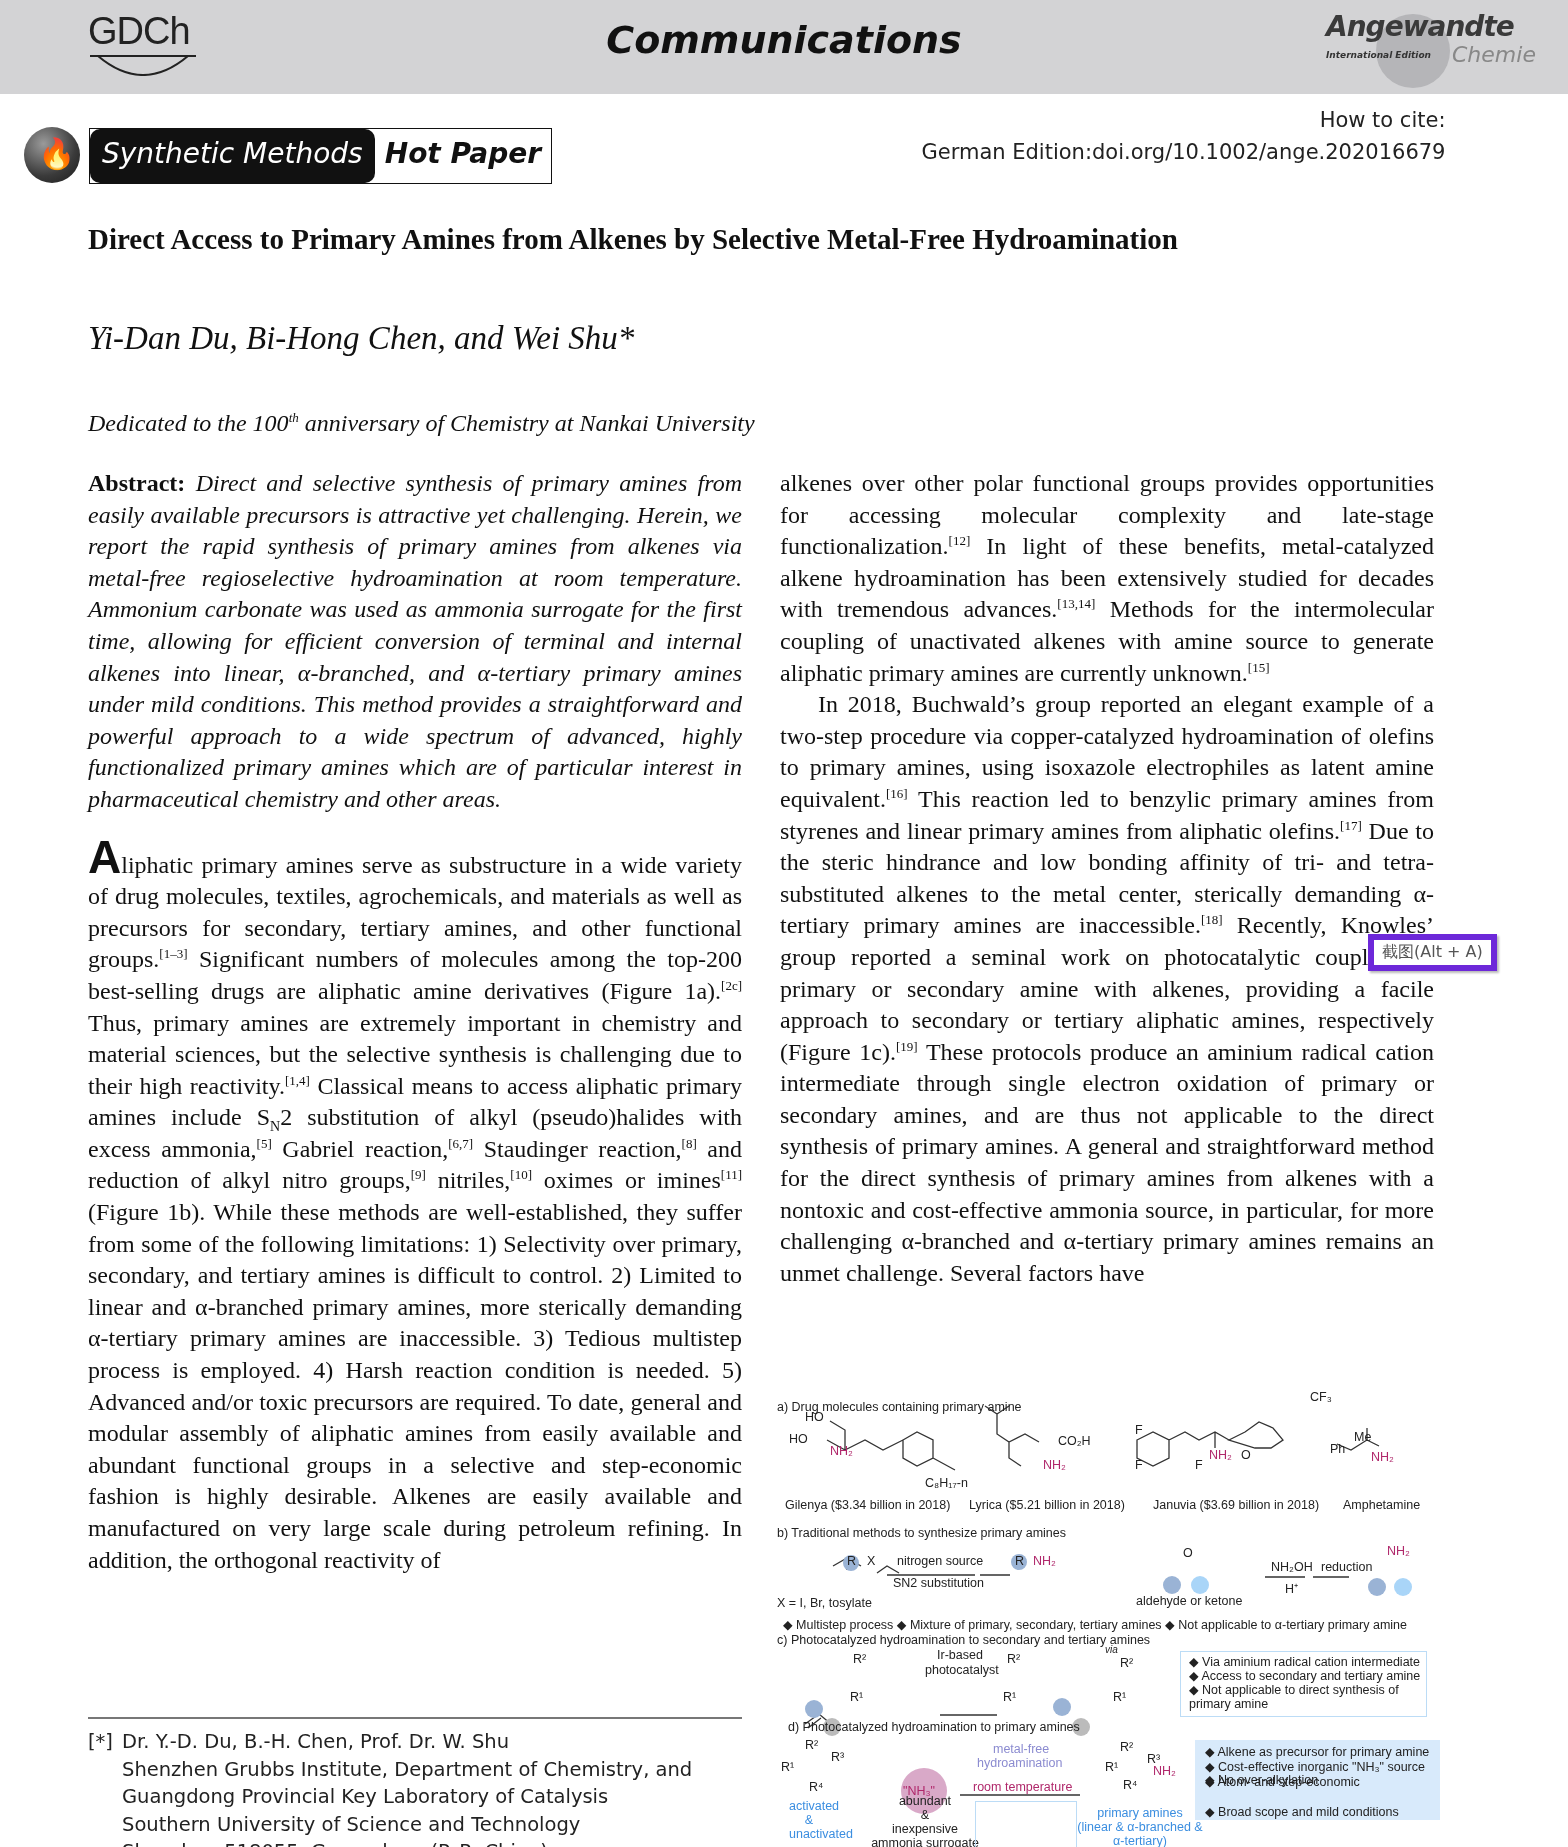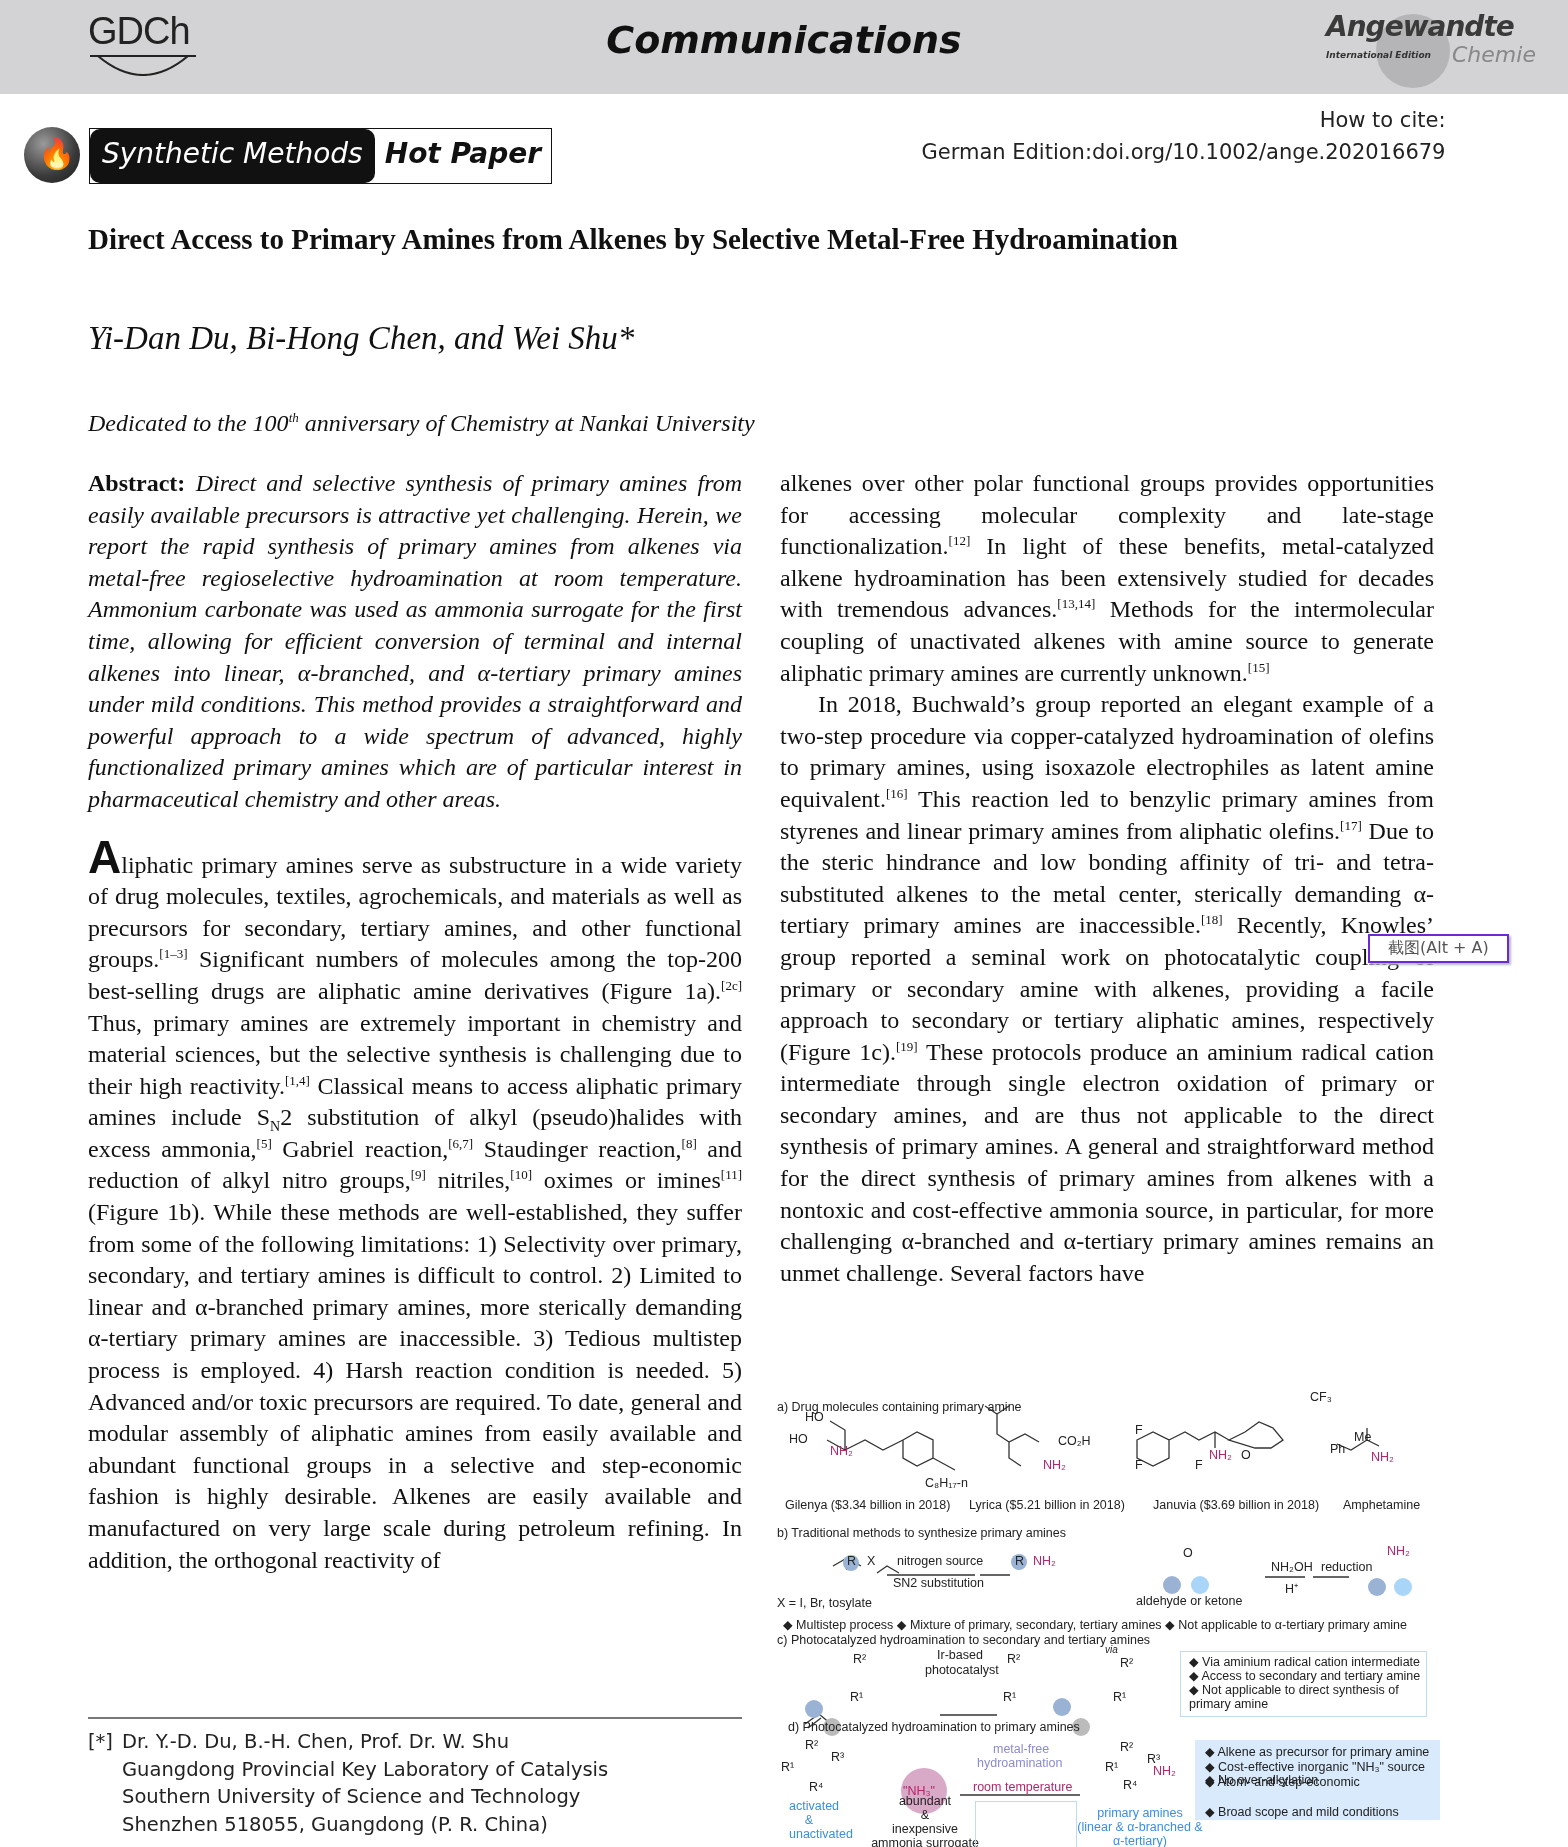--- a/index.html
+++ b/index.html
@@ -32,21 +32,21 @@
   .abs{font-style:italic;}
   .abs b{font-style:normal;}
   .dropcap{font-family:"Liberation Sans",sans-serif;font-weight:bold;font-size:46px;line-height:30px;}
   sup{font-size:13px;vertical-align:9px;line-height:0;}
   sub{font-size:14px;line-height:0;}
   .indent{text-indent:38px;}
   .rule{position:absolute;left:88px;top:1717px;width:654px;height:2px;background:#777;}
   .aff{position:absolute;left:88px;top:1728px;font-family:"DejaVu Sans",sans-serif;font-size:19.5px;line-height:27.5px;color:#222;}
   .aff .mark{position:absolute;left:0;top:0;}
   .aff .lines{margin-left:34px;}
-  .tooltip{position:absolute;left:1368px;top:934px;border:2px solid #6d28d9;background:#fff;font-family:"DejaVu Sans",sans-serif;font-size:16px;color:#555;padding:2px 18px;box-shadow:2px 2px 2px #bbb;}
+  .tooltip{position:absolute;left:1368px;top:934px;border:6px solid #6d28d9;background:#fff;font-family:"DejaVu Sans",sans-serif;font-size:16px;color:#555;padding:2px 8px;box-shadow:2px 2px 2px #bbb;}
   .fig{position:absolute;left:775px;top:1388px;width:793px;height:459px;font-family:"Liberation Sans",sans-serif;font-size:12.5px;color:#222;}
   .fig .t{position:absolute;white-space:nowrap;}
   .pink{color:#b0286b;}
   .blue{color:#3b8ee0;}
   .lav{color:#8b8bd0;}
   .box1{position:absolute;left:405px;top:263px;width:245px;height:64px;border:1px solid #bcdcf6;}
   .box2{position:absolute;left:420px;top:352px;width:245px;height:80px;background:#d8eafb;}
   .box3{position:absolute;left:200px;top:413px;width:100px;height:50px;border:1px solid #bcdcf6;}
   .blob{position:absolute;border-radius:50%;}
 </style>
@@ -98,20 +98,21 @@
   <p class="indent"><span>In 2018, Buchwald’s group reported an elegant example of a two-step procedure via copper-catalyzed hydroamination of olefins to primary amines, using isoxazole electrophiles as latent amine equivalent.</span><sup>[16]</sup><span> This reaction led to benzylic primary amines from styrenes and linear primary amines from aliphatic olefins.</span><sup>[17]</sup><span> Due to the steric hindrance and low bonding affinity of tri- and tetra-substituted alkenes to the metal center, sterically demanding α-tertiary primary amines are inaccessible.</span><sup>[18]</sup><span> Recently, Knowles’ group reported a seminal work on photocatalytic coupling of primary or secondary amine with alkenes, providing a facile approach to secondary or tertiary aliphatic amines, respectively (Figure 1c).</span><sup>[19]</sup><span> These protocols produce an aminium radical cation intermediate through single electron oxidation of primary or secondary amines, and are thus not applicable to the direct synthesis of primary amines. A general and straightforward method for the direct synthesis of primary amines from alkenes with a nontoxic and cost-effective ammonia source, in particular, for more challenging α-branched and α-tertiary primary amines remains an unmet challenge. Several factors have</span></p>
 </div>
 
 <div class="tooltip">截图(Alt + A)</div>
 
 <div class="rule"></div>
 <div class="aff">
   <span class="mark">[*]</span>
   <div class="lines">
     <div>Dr. Y.-D. Du, B.-H. Chen, Prof. Dr. W. Shu</div>
+    <div>Shenzhen Grubbs Institute, Department of Chemistry, and</div>
     <div>Guangdong Provincial Key Laboratory of Catalysis</div>
     <div>Southern University of Science and Technology</div>
     <div>Shenzhen 518055, Guangdong (P. R. China)</div>
   </div>
 </div>
 
 <div class="fig">
   <svg width="793" height="459" style="position:absolute;left:0;top:0" stroke="#333" stroke-width="1.3" fill="none">
 
     <path d="M55 33 L70 42 L70 62 L52 52 M70 62 L90 52 L108 62 L128 52 M128 52 L142 44 L158 52 L158 70 L142 78 L128 70 Z M158 70 L180 82"></path>

